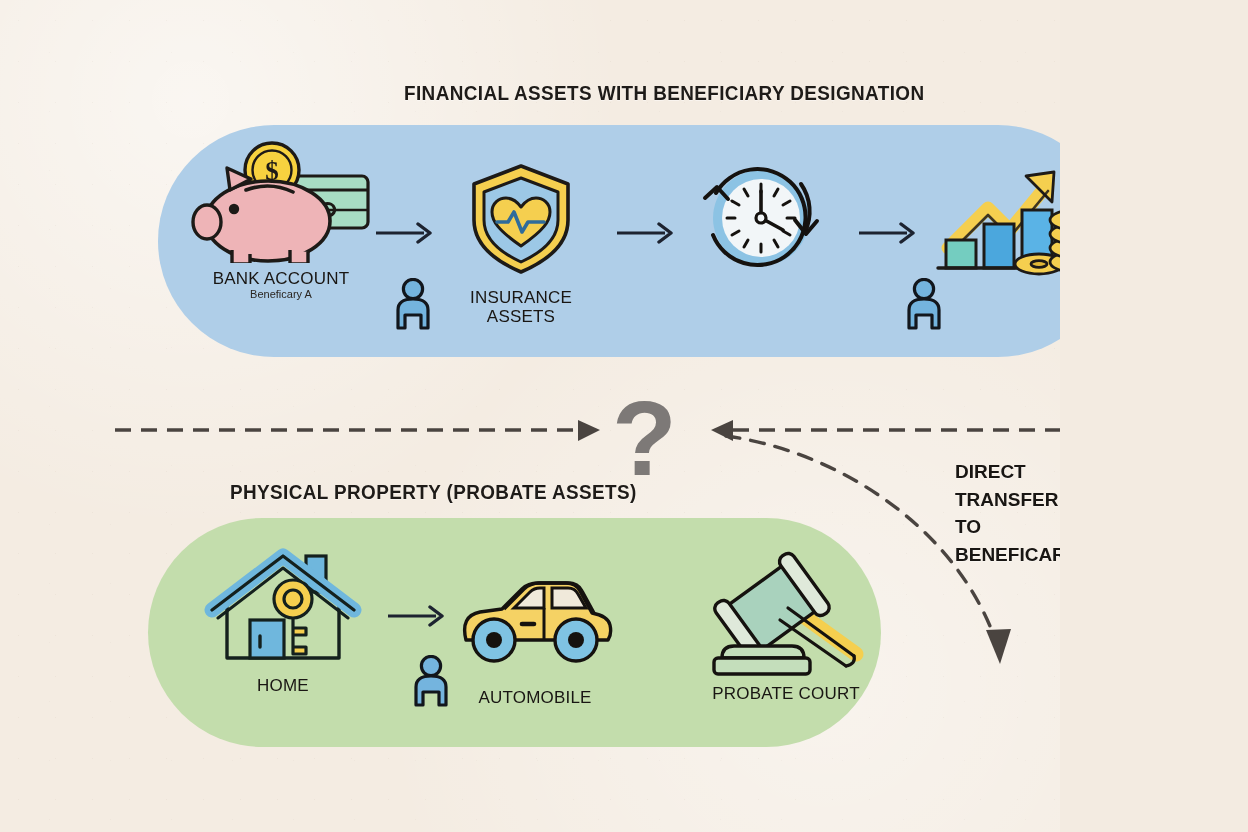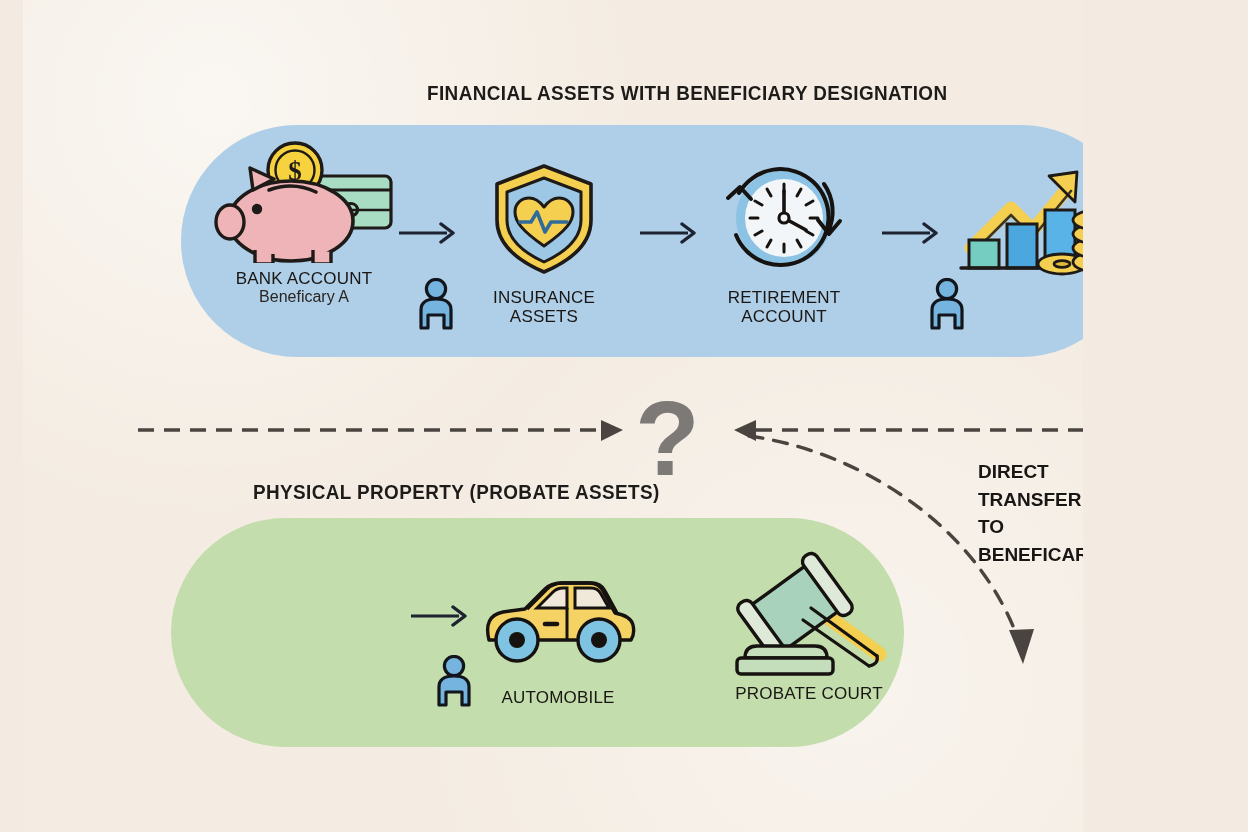--- a/index.html
+++ b/index.html
@@ -10,21 +10,20 @@
   .canvas {
     position: relative;
     width: 1060px;
     height: 832px;
     background:
       radial-gradient(circle at 18% 12%, rgba(255,255,255,0.55) 0%, rgba(255,255,255,0) 38%),
       radial-gradient(circle at 78% 82%, rgba(255,255,255,0.40) 0%, rgba(255,255,255,0) 42%),
       #f4ece2;
     overflow: hidden;
     font-family: "Liberation Sans", sans-serif;
-    margin-left: 23px;
   }
   
   .paper-noise {
     position: absolute;
     inset: 0;
     pointer-events: none;
     opacity: .5;
     background-image:
       radial-gradient(rgba(160,140,120,.16) 0.6px, transparent 0.7px),
       radial-gradient(rgba(150,130,115,.10) 0.6px, transparent 0.7px);
@@ -76,21 +75,21 @@
     font-weight: normal;
     font-size: 17px;
     line-height: 1.12;
     color: #191613;
     white-space: pre-line;
     letter-spacing: .2px;
   }
   .sub-label {
     font-family: "Liberation Sans Narrow", "Liberation Sans", sans-serif;
     font-weight: normal;
-    font-size: 16px;
+    font-size: 11px;
     color: #2a2520;
     line-height: 1.15;
   }
 
   .icon-wrap { display: block; }
 
   .arrow-solid { position: absolute; }
   .person { position: absolute; }
 
   .qmark {
@@ -222,22 +221,20 @@
           <line x1="52" y1="43" x2="59" y2="47"></line>
           <line x1="98" y1="89" x2="94" y2="82"></line>
           <line x1="64" y1="31" x2="68" y2="38"></line>
         </g>
 
         <line x1="81" y1="60" x2="81" y2="33" stroke="#15120f" stroke-width="3.6" stroke-linecap="round"></line>
         <line x1="81" y1="60" x2="103" y2="72" stroke="#15120f" stroke-width="3.6" stroke-linecap="round"></line>
         <circle cx="81" cy="60" r="5" fill="#f2f6f8" stroke="#15120f" stroke-width="3.2"></circle>
       </svg>
     </span>
-    <div class="node-label" style="margin-top:6px;">RETIREMENT
-ACCOUNT</div>
   </div>
 
   <span class="arrow-solid" style="left:857px; top:222px;">
     <svg width="62" height="22" viewBox="0 0 62 22">
       <line x1="2" y1="11" x2="50" y2="11" stroke="#1d2330" stroke-width="3"></line>
       <polyline points="44,2 56,11 44,20" fill="none" stroke="#1d2330" stroke-width="3.4" stroke-linecap="round" stroke-linejoin="round"></polyline>
     </svg>
   </span>
 
   <span class="person" style="left:903px; top:278px;">
@@ -297,20 +294,42 @@
     </g>
   </svg>
 
   <div class="side-note">DIRECT TRANSFER
 TO BENEFICARIES</div>
 
   <div class="title" id="title-physical">PHYSICAL PROPERTY (PROBATE ASSETS)</div>
 
   <div class="pill" id="pill-physical"></div>
 
+  <div class="node" style="left:198px; top:540px; width:170px;">
+    <span class="icon-wrap">
+      <svg width="170" height="128" viewBox="0 0 170 128">
+
+        <rect x="108" y="16" width="20" height="36" fill="#6fb7dd" stroke="#14201d" stroke-width="3.2"></rect>
+
+        <path d="M29 66 V118 H141 V66" fill="none" stroke="#14201d" stroke-width="3.4" stroke-linejoin="round"></path>
+
+        <path d="M14 70 L85 16 L156 70" fill="none" stroke="#6fb7dd" stroke-width="15" stroke-linecap="round" stroke-linejoin="round"></path>
+        <path d="M14 70 L85 16 L156 70" fill="none" stroke="#14201d" stroke-width="3.2" stroke-linecap="round" stroke-linejoin="round"></path>
+        <path d="M20 78 L85 28 L150 78" fill="none" stroke="#14201d" stroke-width="3" stroke-linecap="round" stroke-linejoin="round"></path>
+
+        <rect x="52" y="80" width="34" height="38" fill="#6fb7dd" stroke="#14201d" stroke-width="3.2"></rect>
+        <line x1="62" y1="96" x2="62" y2="107" stroke="#14201d" stroke-width="3.4" stroke-linecap="round"></line>
+
+        <circle cx="95" cy="59" r="19" fill="#f5cf4f" stroke="#14201d" stroke-width="3.2"></circle>
+        <circle cx="95" cy="59" r="9" fill="none" stroke="#14201d" stroke-width="3.2"></circle>
+        <path d="M95 78 V114 h13 v-7 h-13 v-12 h13 v-7 h-13" fill="#f5cf4f" stroke="#14201d" stroke-width="3.2" stroke-linejoin="round"></path>
+      </svg>
+    </span>
+    <div class="node-label" style="margin-top:4px;">HOME</div>
+  </div>
 
   <span class="arrow-solid" style="left:386px; top:605px;">
     <svg width="62" height="22" viewBox="0 0 62 22">
       <line x1="2" y1="11" x2="50" y2="11" stroke="#1d2330" stroke-width="3"></line>
       <polyline points="44,2 56,11 44,20" fill="none" stroke="#1d2330" stroke-width="3.4" stroke-linecap="round" stroke-linejoin="round"></polyline>
     </svg>
   </span>
 
   <span class="person" style="left:410px; top:655px;">
     <svg width="42" height="52" viewBox="0 0 42 52">

